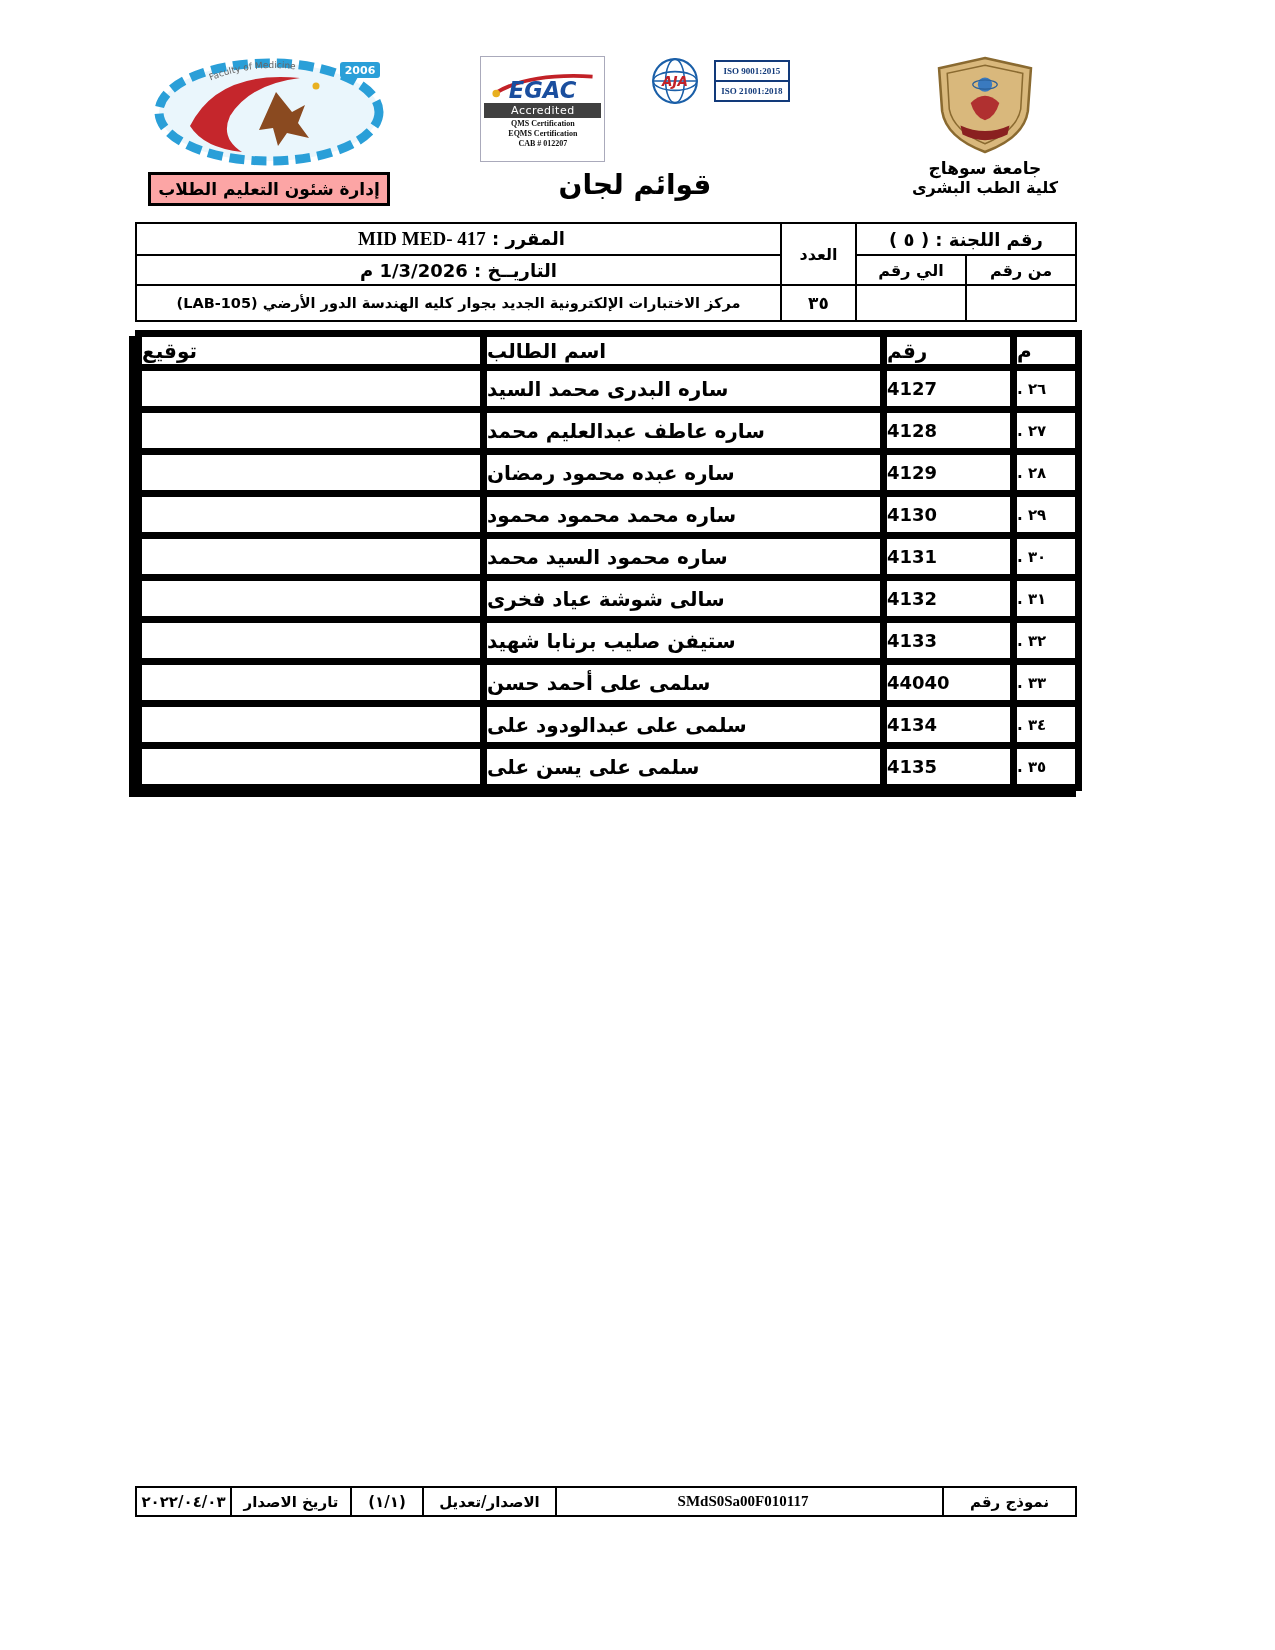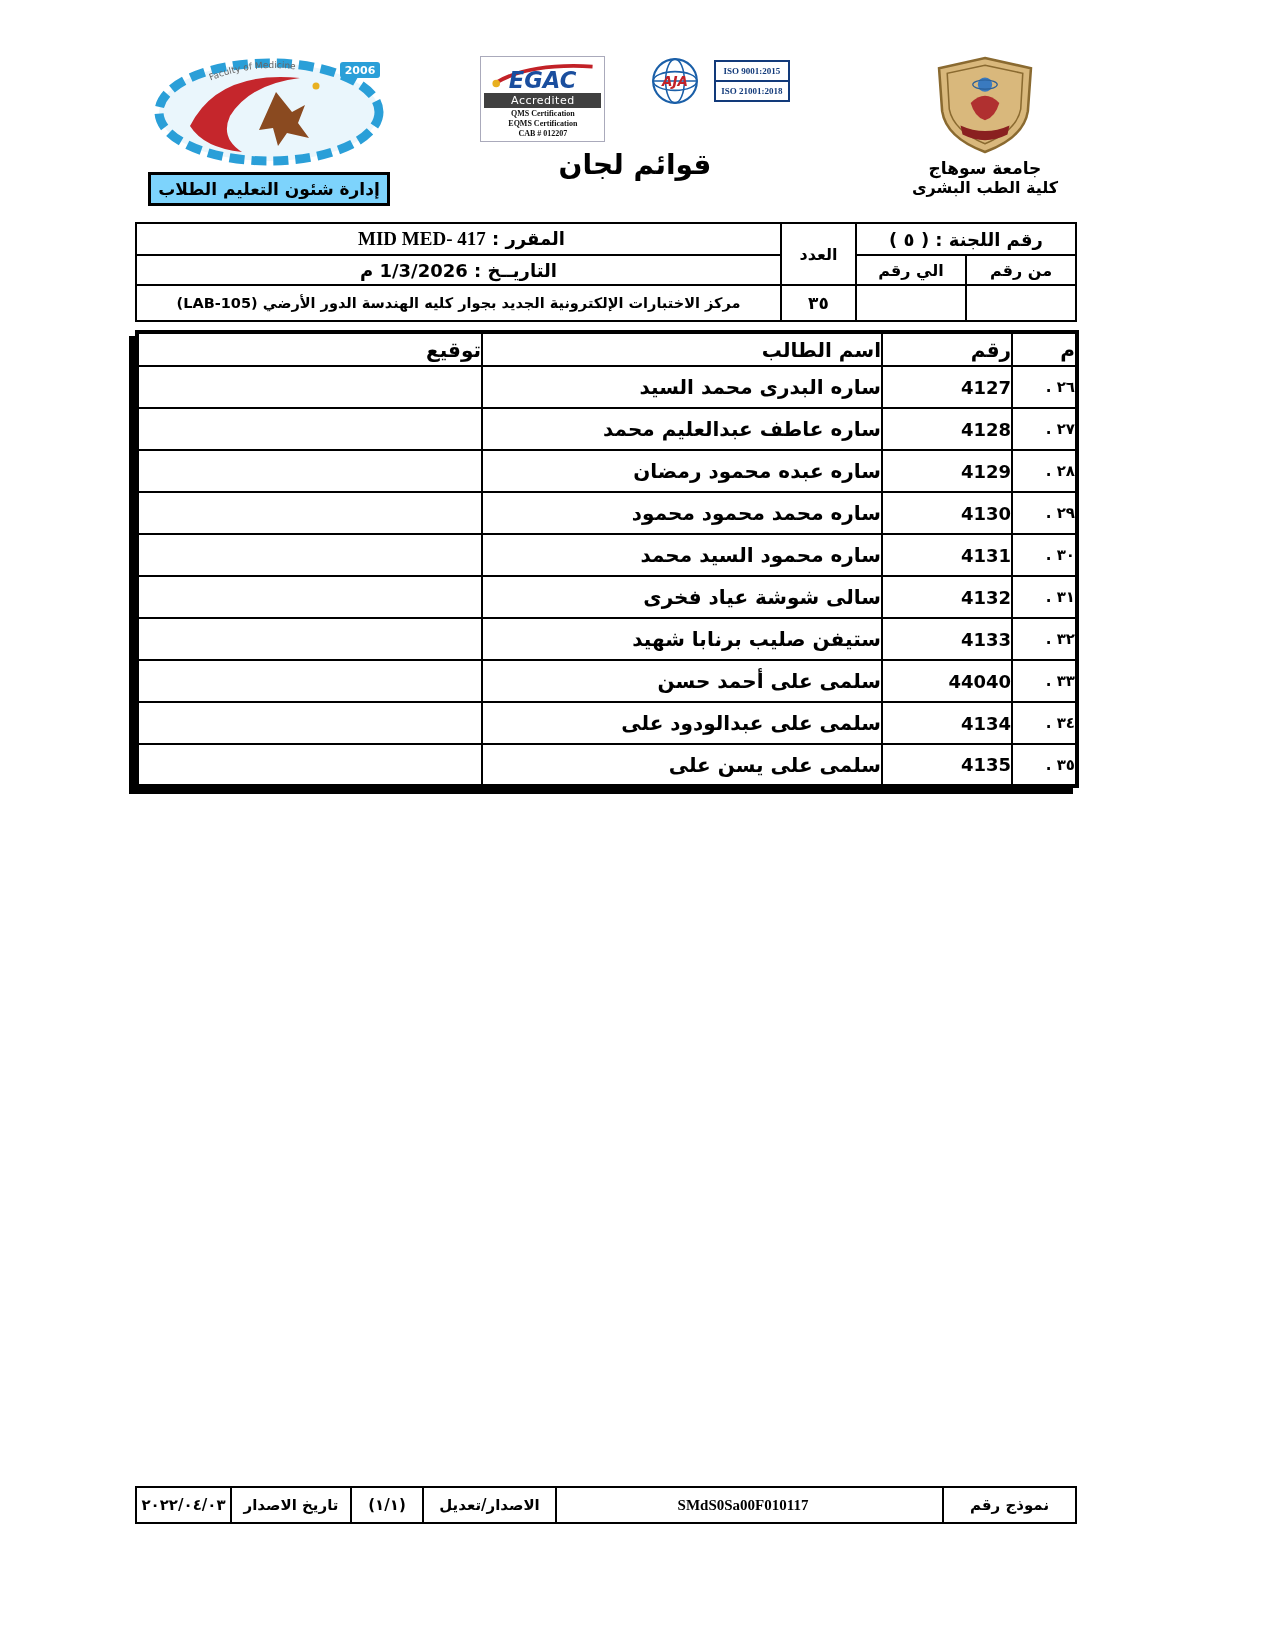--- a/index.html
+++ b/index.html
@@ -6,28 +6,28 @@
   html,body { background:#ffffff; }
   .page {
     position:relative; width:1275px; height:1650px; background:#fff;
     font-family:"DejaVu Sans", sans-serif; color:#000; overflow:hidden;
   }
 
   
   .header-left { position:absolute; left:148px; top:54px; width:242px; }
   .faculty-logo { display:block; width:242px; height:116px; }
   .dept-box {
-    margin-top:2px; border:3px solid #000; background:#7dd3fc; direction:rtl;
+    margin-top:2px; border:3px solid #000; background:#fca5a5; direction:rtl;
     font-weight:bold; font-size:17px; text-align:center; padding:4px 2px;
   }
 
   
   .header-center { position:absolute; left:415px; top:56px; width:440px; text-align:center; }
   .cert-row { display:flex; justify-content:center; align-items:flex-start; gap:45px; min-height:78px; }
-  .egac { width:125px; border:1px solid #aab; padding:2px 3px; background:#fff; }
+  .egac { width:125px; border:1px solid #aab; padding:12px 3px; background:#fff; }
   .egac-mark { display:block; width:100%; height:34px; }
   .egac-accredited { background:#404040; color:#fff; font-weight:normal; font-size:11px; line-height:15px; letter-spacing:0.5px; }
   .egac-lines { font-family:"Liberation Serif", serif; font-weight:bold; font-size:8px; line-height:1.25; color:#111; margin-top:1px; }
   .aja { display:flex; align-items:center; gap:14px; }
   .aja-globe { width:50px; height:50px; }
   .iso-box { border:2px solid #123a7a; }
   .iso-row { font-family:"Liberation Serif", serif; font-weight:bold; font-size:9px; color:#123a7a; padding:4px 5px; white-space:nowrap; }
   .iso-row + .iso-row { border-top:2px solid #123a7a; }
   .title-main { direction:rtl; font-weight:bold; font-size:28px; margin-top:6px; }
   .title-sub  { direction:rtl; font-weight:bold; font-size:24px; margin-top:3px; white-space:nowrap; }
@@ -52,34 +52,34 @@
   .cell-date      { font-size:18px; }
   .cell-count-v   { font-size:17px; }
   .cell-location  { font-size:14.5px; }
 
   
   .students-table {
     position:absolute; left:135px; top:330px; width:940px;
     border-collapse:collapse; direction:rtl; table-layout:fixed; background:#fff;
     border:4px solid #000; box-shadow:-6px 6px 0 0 #000;
   }
-  .students-table th, .students-table td { border:2px solid #000000; text-align:right; vertical-align:middle; }
+  .students-table th, .students-table td { border:7px solid #000000; text-align:left; vertical-align:middle; }
   .students-table thead tr { height:34px; }
   .students-table th { font-weight:bold; font-size:20px; }
   .students-table tbody tr { height:42px; }
   .c-serial { font-weight:bold; font-size:15px; }
   .c-number { font-weight:bold; font-size:18px; }
   .c-name   { font-weight:bold; font-size:20px; }
 
   
   .footer-table {
     position:absolute; left:135px; top:1486px; width:940px;
     border-collapse:collapse; direction:rtl; table-layout:fixed; background:#fff;
   }
-  .footer-table td { border:2px solid #000; height:36px; text-align:center; vertical-align:middle; font-weight:bold; font-size:15px; }
+  .footer-table td { border:2px solid #000; height:29px; text-align:center; vertical-align:middle; font-weight:bold; font-size:15px; }
   .f-code { font-family:"Liberation Serif", serif; font-size:17px; text-align:right; padding-right:13px; direction:ltr; }
 </style>
 </head>
 <body>
 
 <div class="page">
 
   <div>
 
     <div class="header-left">

